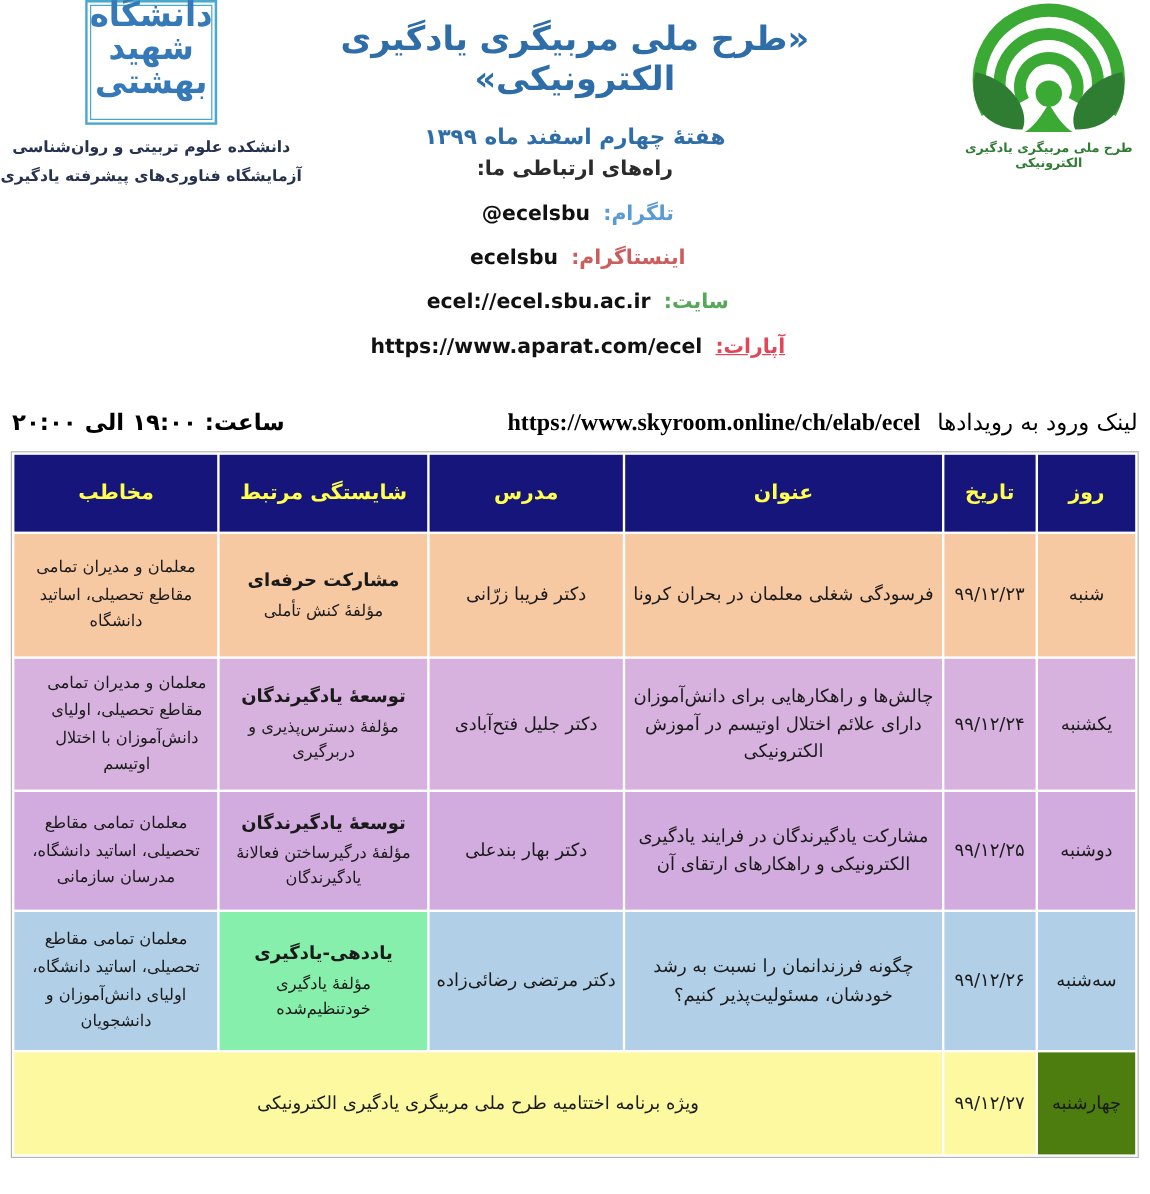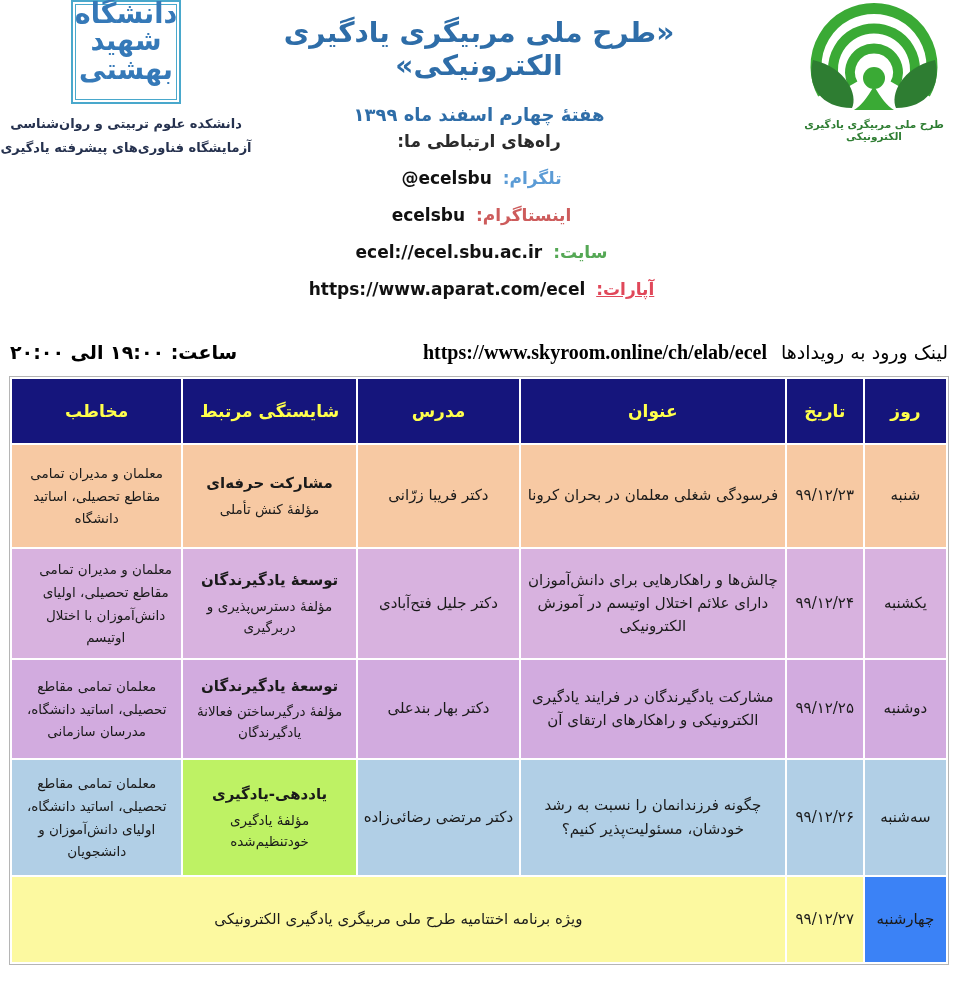--- a/index.html
+++ b/index.html
@@ -177,27 +177,27 @@
         <div class="comp-sub">مؤلفهٔ درگیرساختن فعالانهٔ یادگیرندگان</div>
       </td>
       <td class="audience-cell" style="background-color: rgb(210, 171, 223);">معلمان تمامی مقاطع تحصیلی، اساتید دانشگاه، مدرسان سازمانی</td>
     </tr>
 
     <tr class="r3">
       <td style="background-color: rgb(177, 207, 230);">سه‌شنبه</td>
       <td style="background-color: rgb(177, 207, 230);">۹۹/۱۲/۲۶</td>
       <td class="title-cell" style="background-color: rgb(177, 207, 230);">چگونه فرزندانمان را نسبت به رشد خودشان، مسئولیت‌پذیر کنیم؟</td>
       <td style="background-color: rgb(177, 207, 230);">دکتر مرتضی رضائی‌زاده</td>
-      <td style="background-color: #bef264;">
+      <td style="background-color: #86efac;">
         <div class="comp-main">یاددهی-یادگیری</div>
         <div class="comp-sub">مؤلفهٔ یادگیری خودتنظیم‌شده</div>
       </td>
       <td class="audience-cell" style="background-color: rgb(177, 207, 230);">معلمان تمامی مقاطع تحصیلی، اساتید دانشگاه، اولیای دانش‌آموزان و دانشجویان</td>
     </tr>
 
     <tr class="r4">
-      <td style="background-color: #3b82f6; margin-top: 20px;">چهارشنبه</td>
+      <td style="background-color: #4d7c0f; margin-top: 20px;">چهارشنبه</td>
       <td style="background-color: rgb(252, 249, 160);">۹۹/۱۲/۲۷</td>
       <td class="special-cell" colspan="4" style="background-color: rgb(252, 249, 160);">ویژه برنامه اختتامیه طرح ملی مربیگری یادگیری الکترونیکی</td>
     </tr>
   </tbody>
     </table>
 </div>
 
 </body></html>

